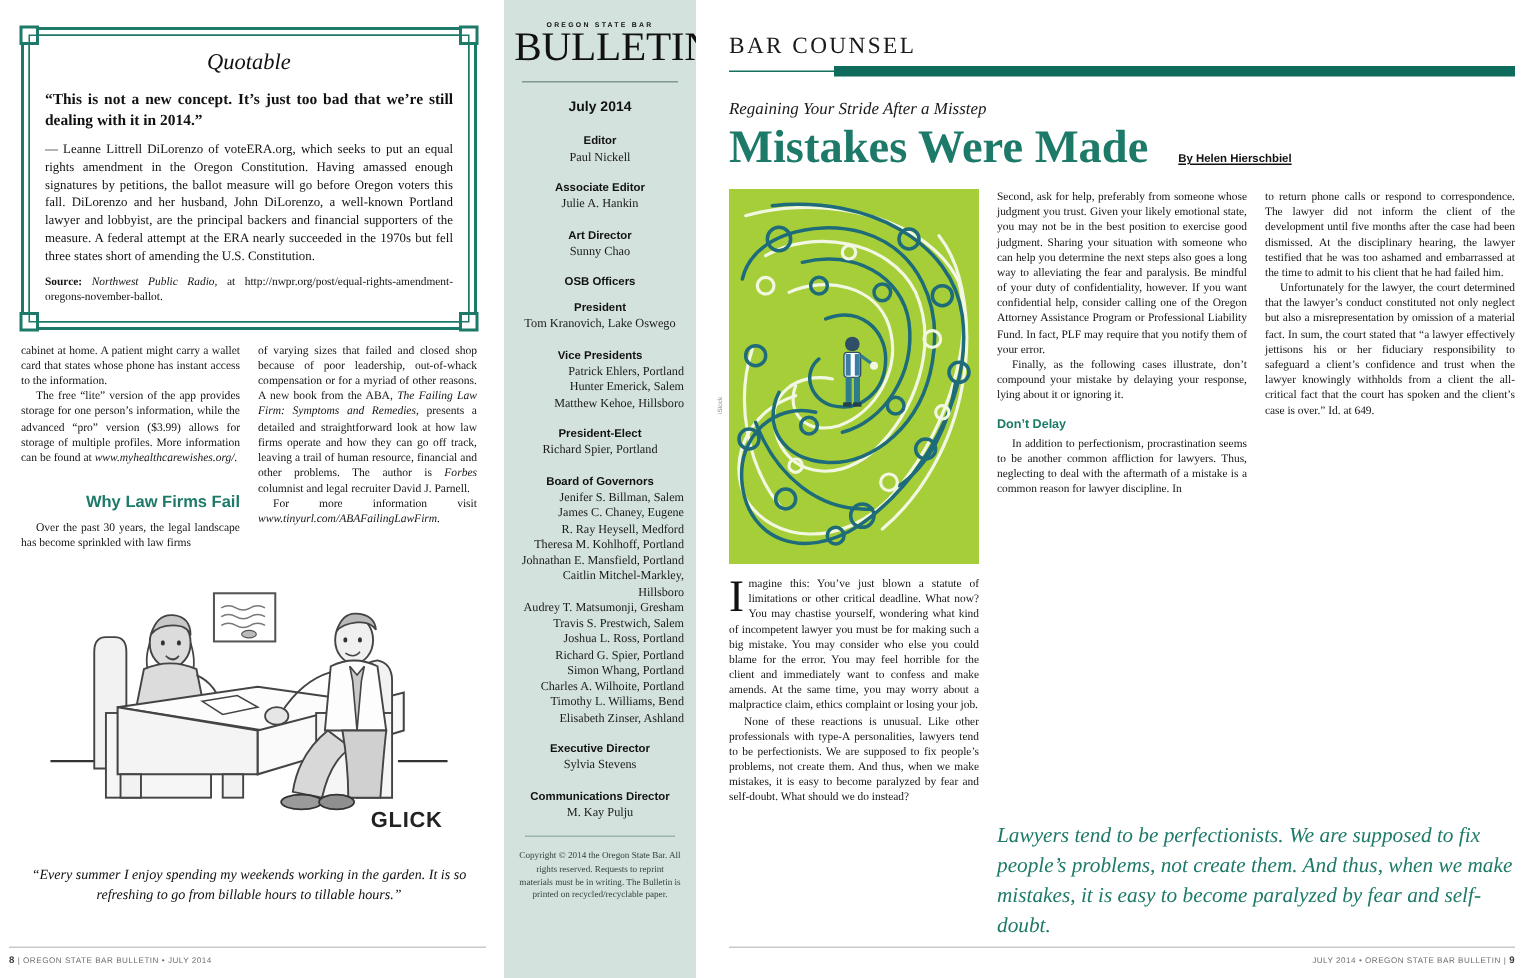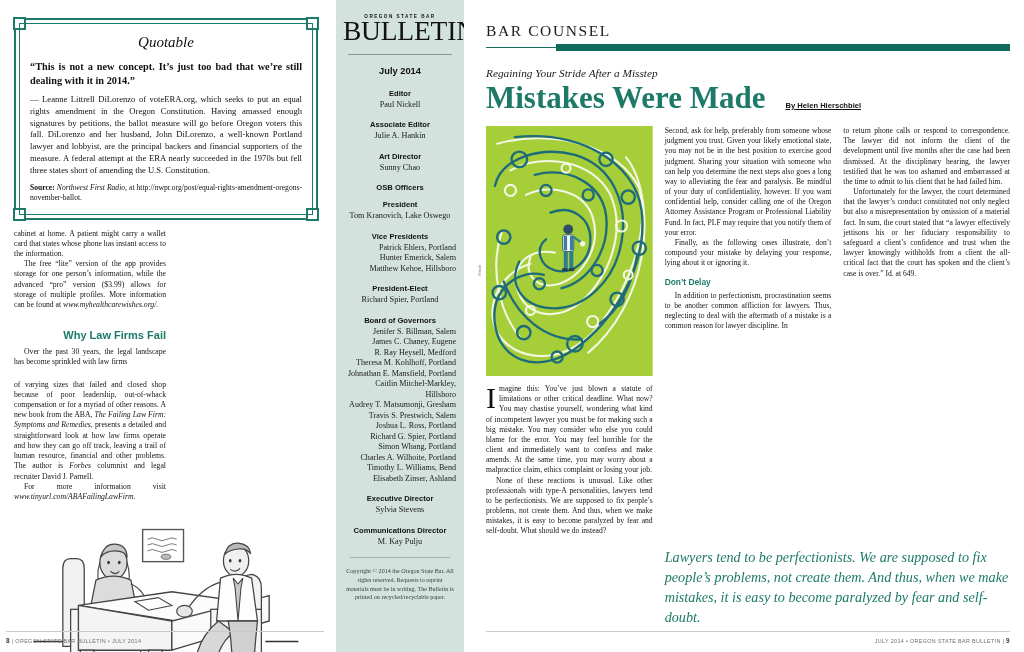--- a/index.html
+++ b/index.html
@@ -51,21 +51,21 @@
   }
   .quotable-attrib {
     font-size:8.6px; line-height:1.36; text-align:justify; color:#111;
     margin-bottom:7px;
   }
   .quotable-source { font-size:7.6px; line-height:1.34; text-align:justify; color:#111; }
   .quotable-source b { font-weight:bold; }
   .quotable-source i { font-style:italic; }
 
   
-  .lp-cols { display:flex; gap:12px; margin:9px 6px 0 6px;flex-direction:column; }
+  .lp-cols { display:flex; gap:12px; margin:9px 6px 0 6px; }
   .lp-col { width:50%; font-size:7.7px; line-height:1.33; text-align:justify; color:#141414; }
   .lp-col p { margin:0 0 0 0; text-indent:10px; }
   .lp-col p.noind { text-indent:0; }
   .lp-col i { font-style:italic; }
   .subhead {
     color:#1d7a68; font-family:"Liberation Sans", sans-serif; font-weight:bold;
     font-size:11px; margin:18px 0 4px 0; text-indent:0; text-align:right;
   }
 
   
@@ -193,21 +193,21 @@
       <span class="quote-corner qc-tl"></span>
       <span class="quote-corner qc-tr"></span>
       <span class="quote-corner qc-bl"></span>
       <span class="quote-corner qc-br"></span>
 
       <div class="quotable-title">Quotable</div>
       <div class="quotable-quote">“This is not a new concept. It’s just too bad that we’re still dealing with it in 2014.”</div>
       <div class="quotable-attrib">— Leanne Littrell DiLorenzo of voteERA.org, which seeks to put an equal rights amendment in the Oregon Constitution. Having amassed enough signatures by petitions, the ballot measure will go before Oregon voters this fall. DiLorenzo and her husband, John DiLorenzo, a well-known Portland lawyer and lobbyist, are the principal backers and financial supporters of the measure. A federal attempt at the ERA nearly succeeded in the 1970s but fell three states short of amending the U.S. Constitution.</div>
       <div class="quotable-source">
         <b>Source:</b>
-        <i>Northwest First Radio,</i>
+        <i>Northwest Public Radio,</i>
         <span>at http://nwpr.org/post/equal-rights-amendment-oregons-november-ballot.</span>
       </div>
     </div>
 
     <div class="lp-cols">
       <div class="lp-col">
         <p class="noind">cabinet at home. A patient might carry a wallet card that states whose phone has instant access to the information.</p>
         <p><span>The free “lite” version of the app provides storage for one person’s information, while the advanced “pro” version ($3.99) allows for storage of multiple profiles. More information can be found at </span><i>www.myhealthcarewishes.org/.</i></p>
         <div class="subhead">Why Law Firms Fail</div>
         <p>Over the past 30 years, the legal landscape has become sprinkled with law firms</p>

